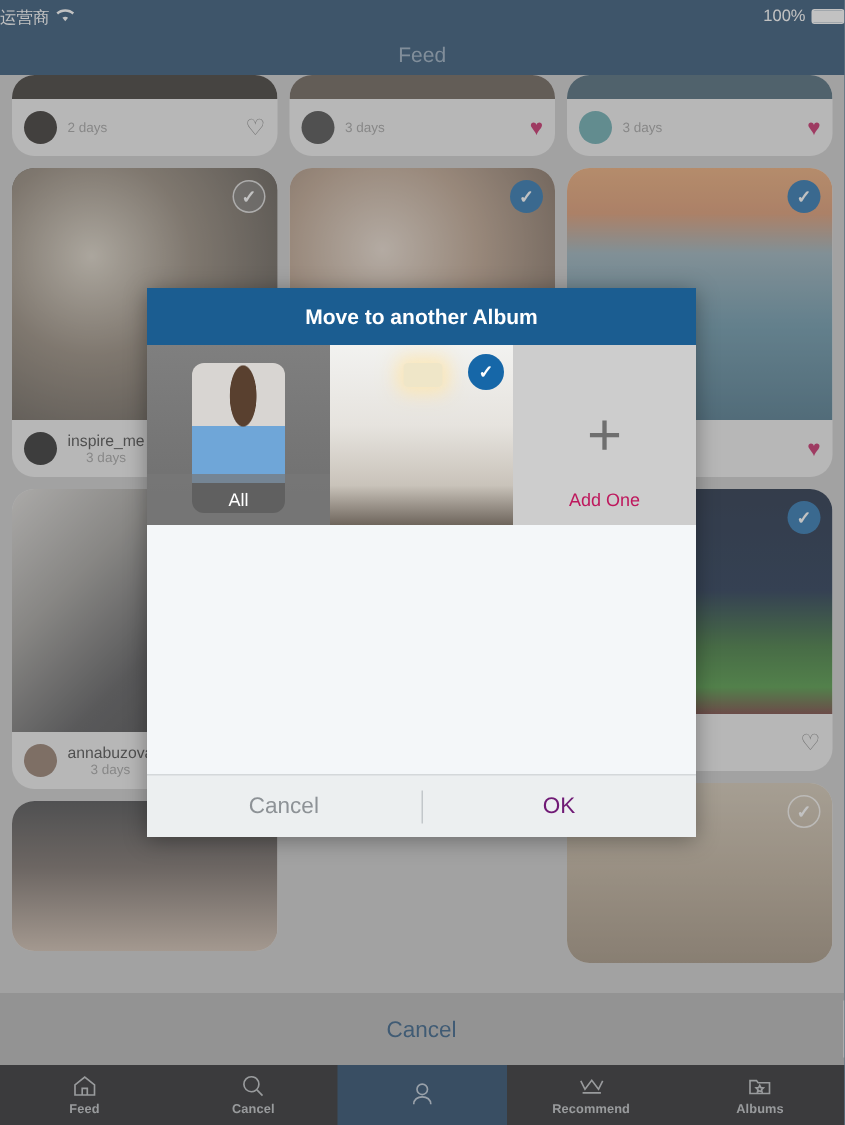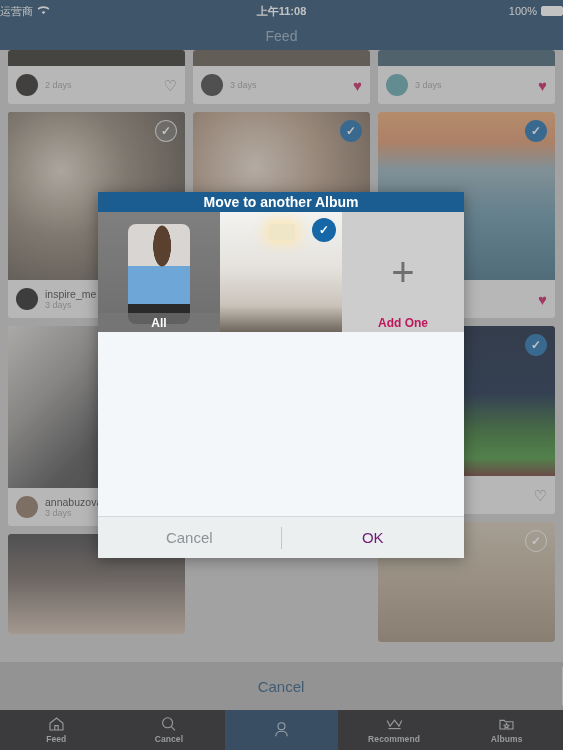--- a/index.html
+++ b/index.html
@@ -36,21 +36,21 @@
   }
 
   
   .feed {
     position:absolute; top:50px; left:0; width:563px; height:660px;
     background:#c9c9c9; overflow:hidden;
   }
   .feed-col-wrap { display:flex; gap:8px; padding:0 8px; }
   .feed-col { flex:1; display:flex; flex-direction:column; gap:8px; }
 
-  .card { background:#ededed; border-radius:3px; overflow:hidden; position:relative; }
+  .card { background:#ededed; border-radius:15px; overflow:hidden; position:relative;text-align:center; }
   .card-photo { position:relative; width:100%; display:block; }
   .card-meta { display:flex; align-items:center; padding:6px 8px; gap:7px; height:38px;}
   .avatar { width:22px;height:22px;border-radius:50%; flex:none; background:#555; overflow:hidden;}
   .meta-text { display:flex; flex-direction:column; line-height:1.15; overflow:hidden;}
   .uname { font-size:10.5px; color:#3a3a3a; white-space:nowrap; overflow:hidden; text-overflow:ellipsis; max-width:105px;}
   .udays { font-size:9px; color:#9a9a9a; }
   .heart { margin-left:auto; font-size:15px; line-height:1; }
   .heart.filled { color:#c2185b; }
   .heart.empty { color:#7a7a7a; }
 
@@ -111,31 +111,31 @@
   .tab-label { letter-spacing:.1px; font-weight:bold;}
 
   
   .scrim { position:absolute; inset:0; background:rgba(110,110,110,.42); z-index:70; }
   .modal {
     position:absolute; left:98px; top:192px; width:366px; height:366px;
     background:#f7f9fa; z-index:80; display:flex; flex-direction:column;
     box-shadow:0 2px 14px rgba(0,0,0,.35);
   }
   .modal-title {
-    height:20px; background:#1b5d91; color:#fff;
+    height:38px; background:#1b5d91; color:#fff;
     display:flex; align-items:center; justify-content:center;
     font-size:14px; font-weight:bold;
   }
   .album-row { display:flex; height:120px; background:#fff; }
   .album { position:relative; width:122px; height:120px; overflow:hidden; }
   .album .thumb { position:absolute; inset:0; }
   .album .cap {
-    position:absolute; left:0; right:0; bottom:0; height:19px;
+    position:absolute; left:0; right:0; bottom:0; height:34px;
     background:rgba(120,120,120,.70); color:#fff;
-    display:flex; align-items:center; justify-content:center; font-size:12px;font-weight:bold;
+    display:flex; align-items:center; justify-content:center; font-size:12px;
   }
   .album.all .thumb { background: linear-gradient(#7f7f7f,#6e6e6e); }
   .album.all .thumb:after{
     content:""; position:absolute; left:30px; top:12px; width:62px; height:100px;
     background: radial-gradient(ellipse at 55% 22%, #59402f 0 18%, transparent 19%),
       linear-gradient(#d8d5d2 0 42%, #6fa6d8 42% 80%, #2a2a2a 80%);
     border-radius:8px;
   }
   .album.photo .thumb { background: linear-gradient(#f2f2f0 0%, #e6e3de 45%, #c9c3ba 78%, #6e655c 100%); }
   .album.photo .thumb:after{
@@ -163,21 +163,20 @@
   <div class="statusbar">
     <div class="sb-left">
       <span>运营商</span>
       <span>
         <svg width="13" height="10" viewBox="0 0 13 10">
             <path d="M6.5 9.2 4.6 6.9a3.1 3.1 0 0 1 3.8 0z" fill="#fff"></path>
             <path d="M6.5 1.2C4.2 1.2 2.1 2 .6 3.4l1.1 1.3C3 3.6 4.7 2.9 6.5 2.9s3.5.7 4.8 1.8l1.1-1.3C10.9 2 8.8 1.2 6.5 1.2z" fill="#fff"></path>
           </svg>
       </span>
     </div>
-    <div class="sb-center">上午11:08</div>
     <div class="sb-right">
       <span>100%</span>
       <span class="batt"></span>
     </div>
   </div>
 
   <div class="navbar">
     <span>Feed</span>
   </div>
 

